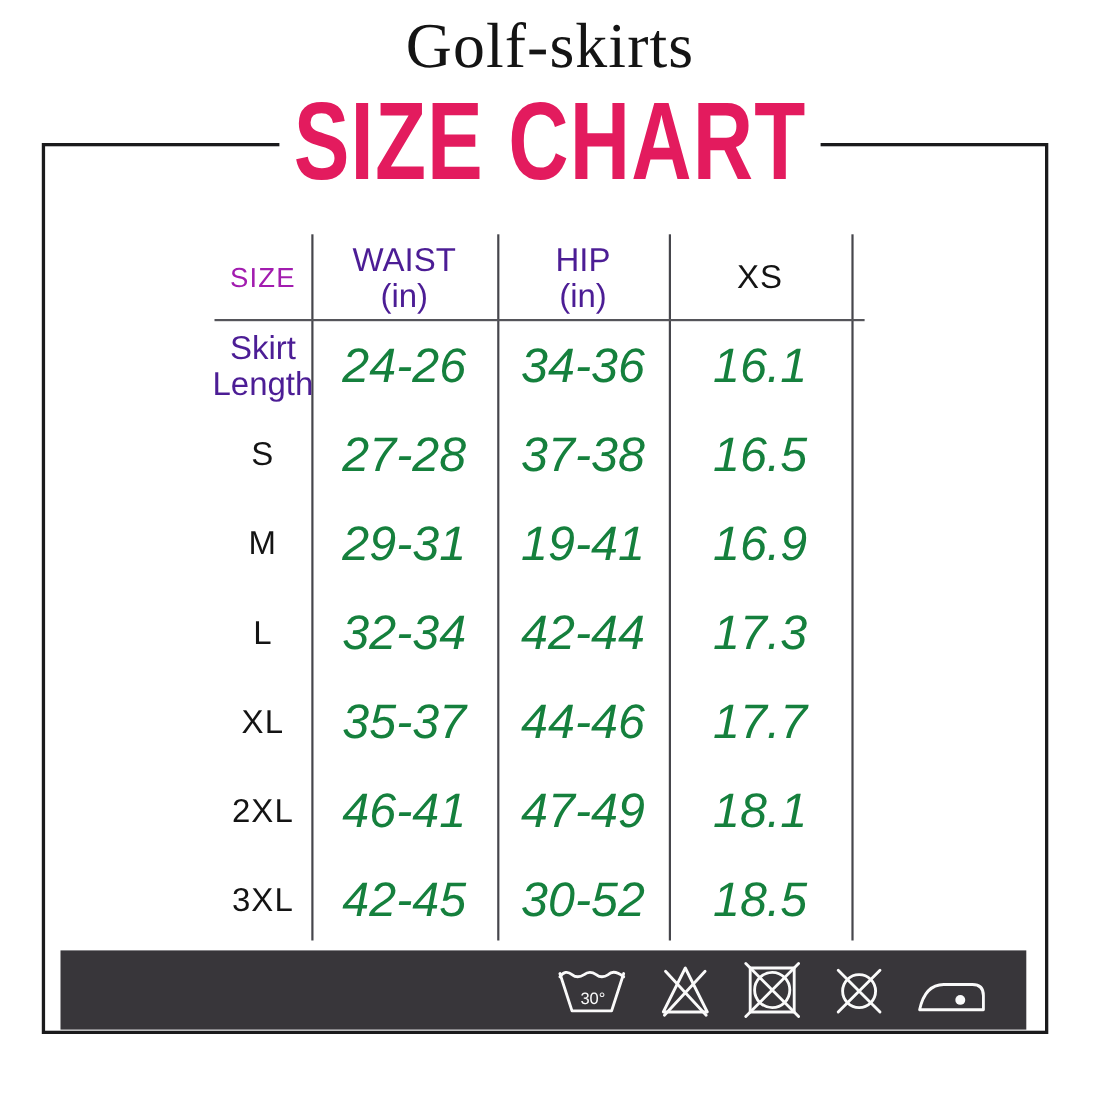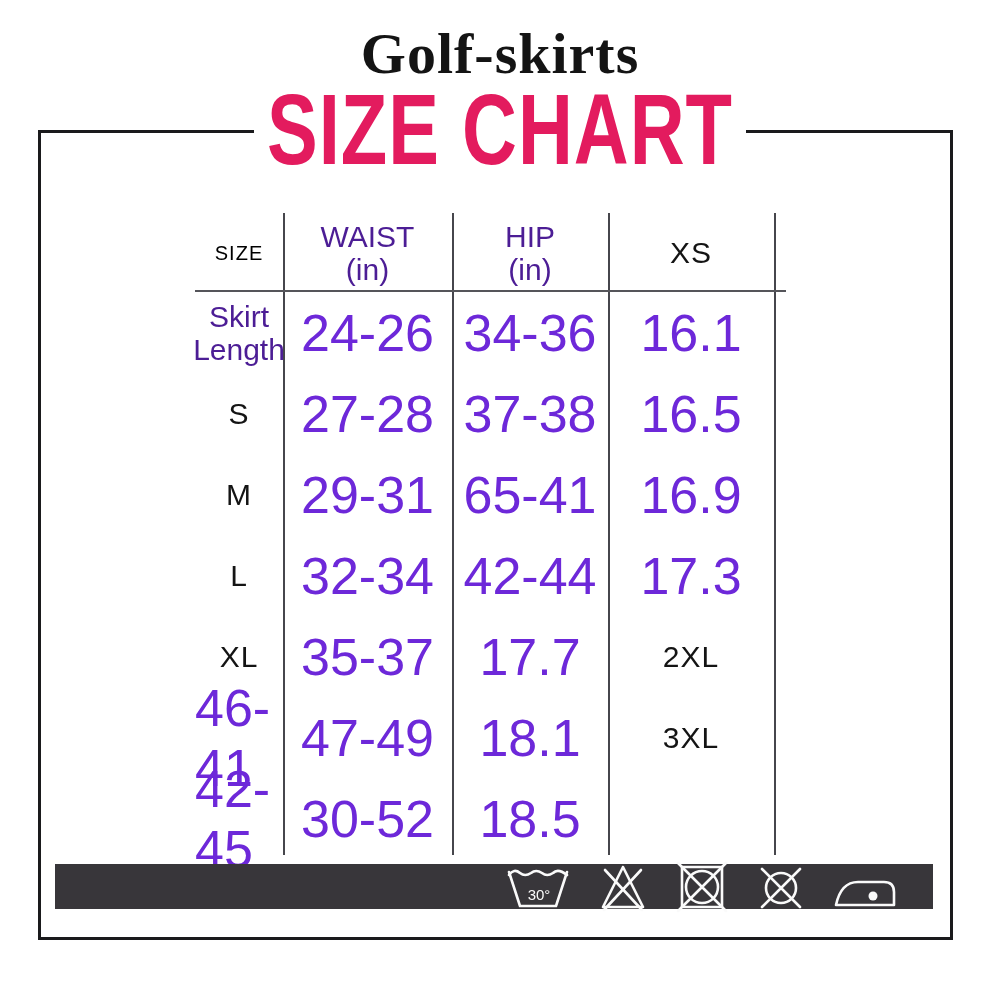--- a/index.html
+++ b/index.html
@@ -1,22 +1,22 @@
 <!DOCTYPE html>
 <html><head>
 <meta charset="utf-8">
 <style>
   html,body{margin:0;padding:0;}
   body{
     width:1000px;height:1000px;position:relative;overflow:hidden;
     background:#ffffff;font-family:"Liberation Sans",sans-serif;
   }
   .brand{
-    position:absolute;top:20px;left:0;width:100%;text-align:center;
-    font-family:"Liberation Serif",serif;font-size:58px;font-weight:700;
+    position:absolute;top:8px;left:0;width:100%;text-align:center;
+    font-family:"Liberation Serif",serif;font-size:58px;font-weight:400;
     color:#141414;letter-spacing:1px;
   }
   .frame{
     position:absolute;left:38px;top:130px;width:915px;height:810px;
     border:3px solid #1a1a1c;box-sizing:border-box;background:#fff;
   }
   .size-chart-title{
     position:absolute;top:80px;left:50%;
     transform:translateX(-50%) scaleY(1.32);transform-origin:top center;
     background:#ffffff;padding:0 13px;white-space:nowrap;z-index:3;
@@ -26,25 +26,25 @@
   .vline{position:absolute;top:80px;width:2px;height:642px;background:#46464c;}
   .v1{left:242px}.v2{left:411px}.v3{left:567px}.v4{left:733px}
   .hrule{position:absolute;left:154px;top:157px;width:591px;height:2px;background:#55555a;}
   .size-table{
     position:absolute;left:154px;top:81px;display:grid;
     grid-template-columns:88px 169px 156px 166px;
     grid-template-rows:78px repeat(7,81px);
   }
   .cell{display:flex;align-items:center;justify-content:center;}
   .hdr{flex-direction:column;color:#4c1d95;font-size:30px;line-height:33px;font-weight:400;}
-  .hdr-size{color:#000000;font-size:20px;letter-spacing:1px;}
+  .hdr-size{color:#a21caf;font-size:25px;letter-spacing:1px;}
   .c-size{font-size:30px;color:#141414;letter-spacing:1px;}
-  .c-val{font-size:52px;color:#6d28d9;}
+  .c-val{font-size:44px;color:#15803d;font-style:italic;}
   .care-bar{
-    position:absolute;left:14px;top:731px;width:878px;height:45px;
+    position:absolute;left:14px;top:731px;width:878px;height:72px;
     background:#38363a;box-sizing:border-box;
     display:flex;align-items:center;justify-content:flex-end;
     gap:27px;padding-right:36px;
   }
   .care-bar svg{display:block;stroke:#fafafa;fill:none;stroke-width:2.6;
     stroke-linecap:round;stroke-linejoin:round;}
   .care-bar text{font-family:"Liberation Sans",sans-serif;font-weight:400;}
 </style>
 </head>
 <body>
@@ -79,30 +79,31 @@
     <div class="cell c-val">34-36</div>
     <div class="cell c-val">16.1</div>
 
     <div class="cell c-size">S</div>
     <div class="cell c-val">27-28</div>
     <div class="cell c-val">37-38</div>
     <div class="cell c-val">16.5</div>
 
     <div class="cell c-size">M</div>
     <div class="cell c-val">29-31</div>
-    <div class="cell c-val">65-41</div>
+    <div class="cell c-val">19-41</div>
     <div class="cell c-val">16.9</div>
 
     <div class="cell c-size">L</div>
     <div class="cell c-val">32-34</div>
     <div class="cell c-val">42-44</div>
     <div class="cell c-val">17.3</div>
 
     <div class="cell c-size">XL</div>
     <div class="cell c-val">35-37</div>
+    <div class="cell c-val">44-46</div>
     <div class="cell c-val">17.7</div>
 
     <div class="cell c-size">2XL</div>
     <div class="cell c-val">46-41</div>
     <div class="cell c-val">47-49</div>
     <div class="cell c-val">18.1</div>
 
     <div class="cell c-size">3XL</div>
     <div class="cell c-val">42-45</div>
     <div class="cell c-val">30-52</div>

